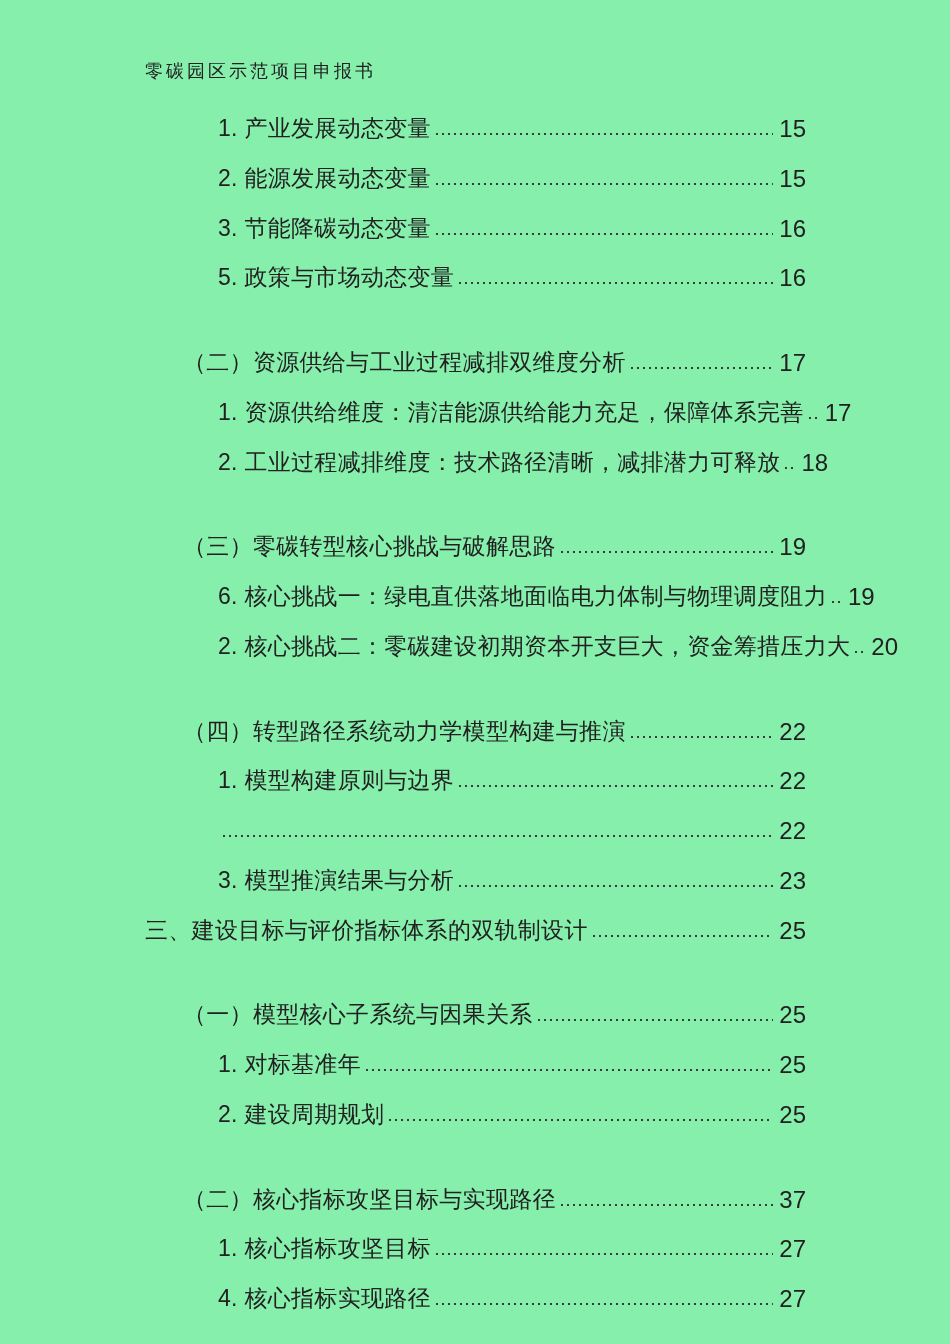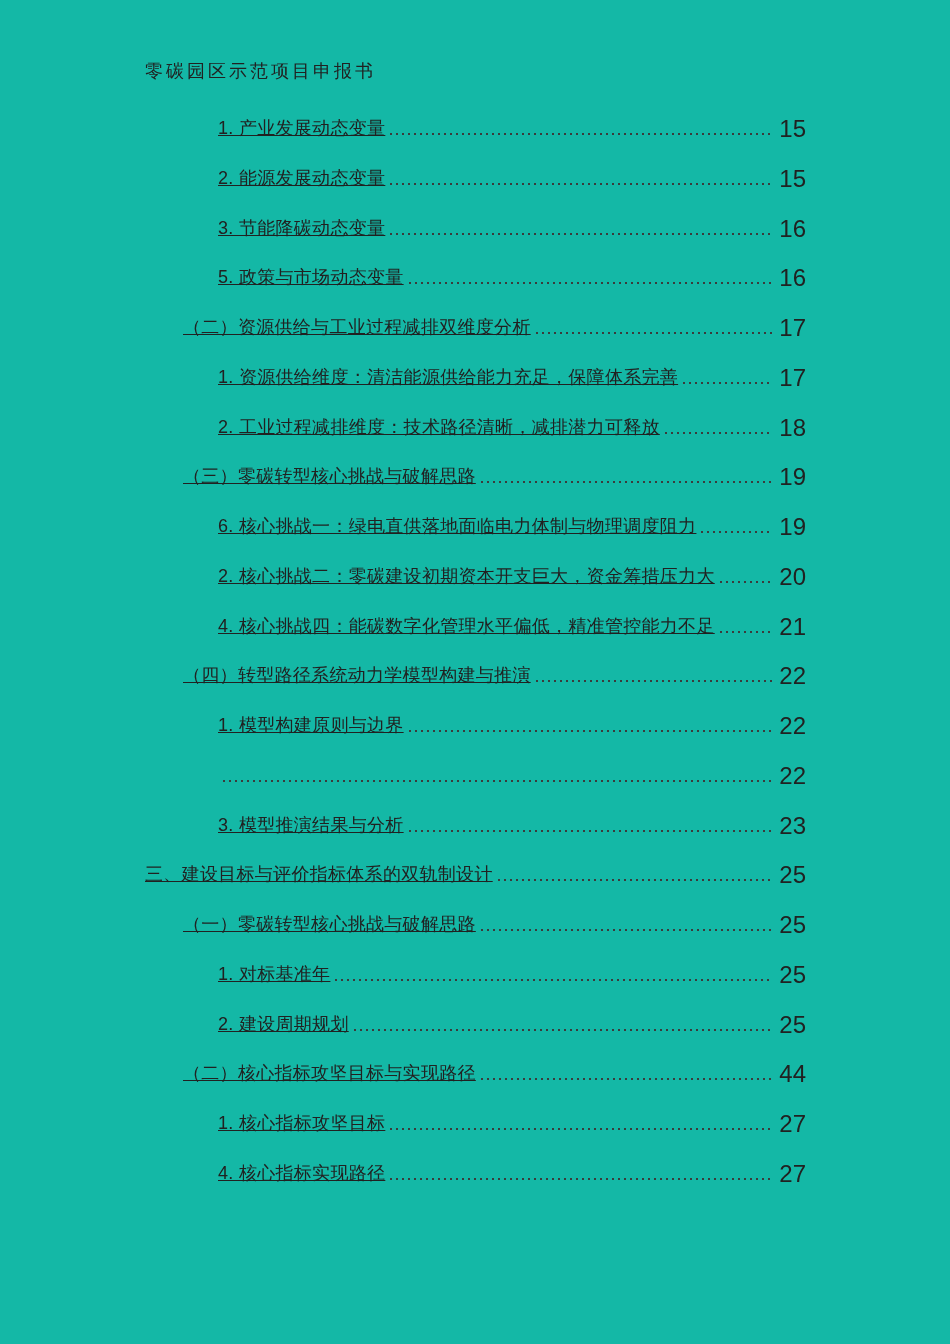--- a/index.html
+++ b/index.html
@@ -31,28 +31,27 @@
     top: 117px;
     width: 661px;
   }
   .toc-row {
     display: flex;
     align-items: flex-start;
     height: 49.75px;
     overflow: visible;
   }
   .toc-row.level-1 { padding-left: 0; justify-content: flex-end; }
-  .toc-row.level-2 { padding-left: 38px; }
+  .toc-row.level-2 { padding-left: 38px; margin-top: 35px; }
   .toc-row.level-3 { padding-left: 73px; }
   .toc-text {
-    font-size: 18px;
+    font-size: 23px;
     line-height: 23px;
     letter-spacing: 0.3px;
     white-space: nowrap;
-    text-decoration: underline;
   }
   .leader {
     flex: 1 1 auto;
     min-width: 10px;
     height: 2px;
     margin: 16px 6px 0 5px;
     background-image: repeating-linear-gradient(
       to right,
       #3b3b3b 0, #3b3b3b 2px,
       transparent 2px, transparent 6px
@@ -60,21 +59,21 @@
   }
   .toc-page {
     font-size: 24px;
     line-height: 23px;
     flex: 0 0 auto;
   }
 </style>
 </head>
 <body>
 
-<div class="page" style="color: rgb(33, 33, 33); background: #14b8a6;">
+<div class="page" style="color: rgb(33, 33, 33); background: #86efac;">
   <div class="doc-header">零碳园区示范项目申报书</div>
   <div class="toc" id="toc">
       <div class="toc-row level-3">
     <span class="toc-text">1. 产业发展动态变量</span>
     <span class="leader"></span>
     <span class="toc-page">15</span>
   </div>
       <div class="toc-row level-3">
     <span class="toc-text">2. 能源发展动态变量</span>
     <span class="leader"></span>
@@ -113,25 +112,20 @@
       <div class="toc-row level-3">
     <span class="toc-text">6. 核心挑战一：绿电直供落地面临电力体制与物理调度阻力</span>
     <span class="leader"></span>
     <span class="toc-page">19</span>
   </div>
       <div class="toc-row level-3">
     <span class="toc-text">2. 核心挑战二：零碳建设初期资本开支巨大，资金筹措压力大</span>
     <span class="leader"></span>
     <span class="toc-page">20</span>
   </div>
-      <div class="toc-row level-3">
-    <span class="toc-text">4. 核心挑战四：能碳数字化管理水平偏低，精准管控能力不足</span>
-    <span class="leader"></span>
-    <span class="toc-page">21</span>
-  </div>
       <div class="toc-row level-2">
     <span class="toc-text">（四）转型路径系统动力学模型构建与推演</span>
     <span class="leader"></span>
     <span class="toc-page">22</span>
   </div>
       <div class="toc-row level-3">
     <span class="toc-text">1. 模型构建原则与边界</span>
     <span class="leader"></span>
     <span class="toc-page">22</span>
   </div>
@@ -143,38 +137,38 @@
     <span class="toc-text">3. 模型推演结果与分析</span>
     <span class="leader"></span>
     <span class="toc-page">23</span>
   </div>
       <div class="toc-row level-1">
     <span class="toc-text">三、建设目标与评价指标体系的双轨制设计</span>
     <span class="leader"></span>
     <span class="toc-page">25</span>
   </div>
       <div class="toc-row level-2">
-    <span class="toc-text">（一）零碳转型核心挑战与破解思路</span>
+    <span class="toc-text">（一）模型核心子系统与因果关系</span>
     <span class="leader"></span>
     <span class="toc-page">25</span>
   </div>
       <div class="toc-row level-3">
     <span class="toc-text">1. 对标基准年</span>
     <span class="leader"></span>
     <span class="toc-page">25</span>
   </div>
       <div class="toc-row level-3">
     <span class="toc-text">2. 建设周期规划</span>
     <span class="leader"></span>
     <span class="toc-page">25</span>
   </div>
       <div class="toc-row level-2">
     <span class="toc-text">（二）核心指标攻坚目标与实现路径</span>
     <span class="leader"></span>
-    <span class="toc-page">44</span>
+    <span class="toc-page">37</span>
   </div>
       <div class="toc-row level-3">
     <span class="toc-text">1. 核心指标攻坚目标</span>
     <span class="leader"></span>
     <span class="toc-page">27</span>
   </div>
       <div class="toc-row level-3">
     <span class="toc-text">4. 核心指标实现路径</span>
     <span class="leader"></span>
     <span class="toc-page">27</span>

